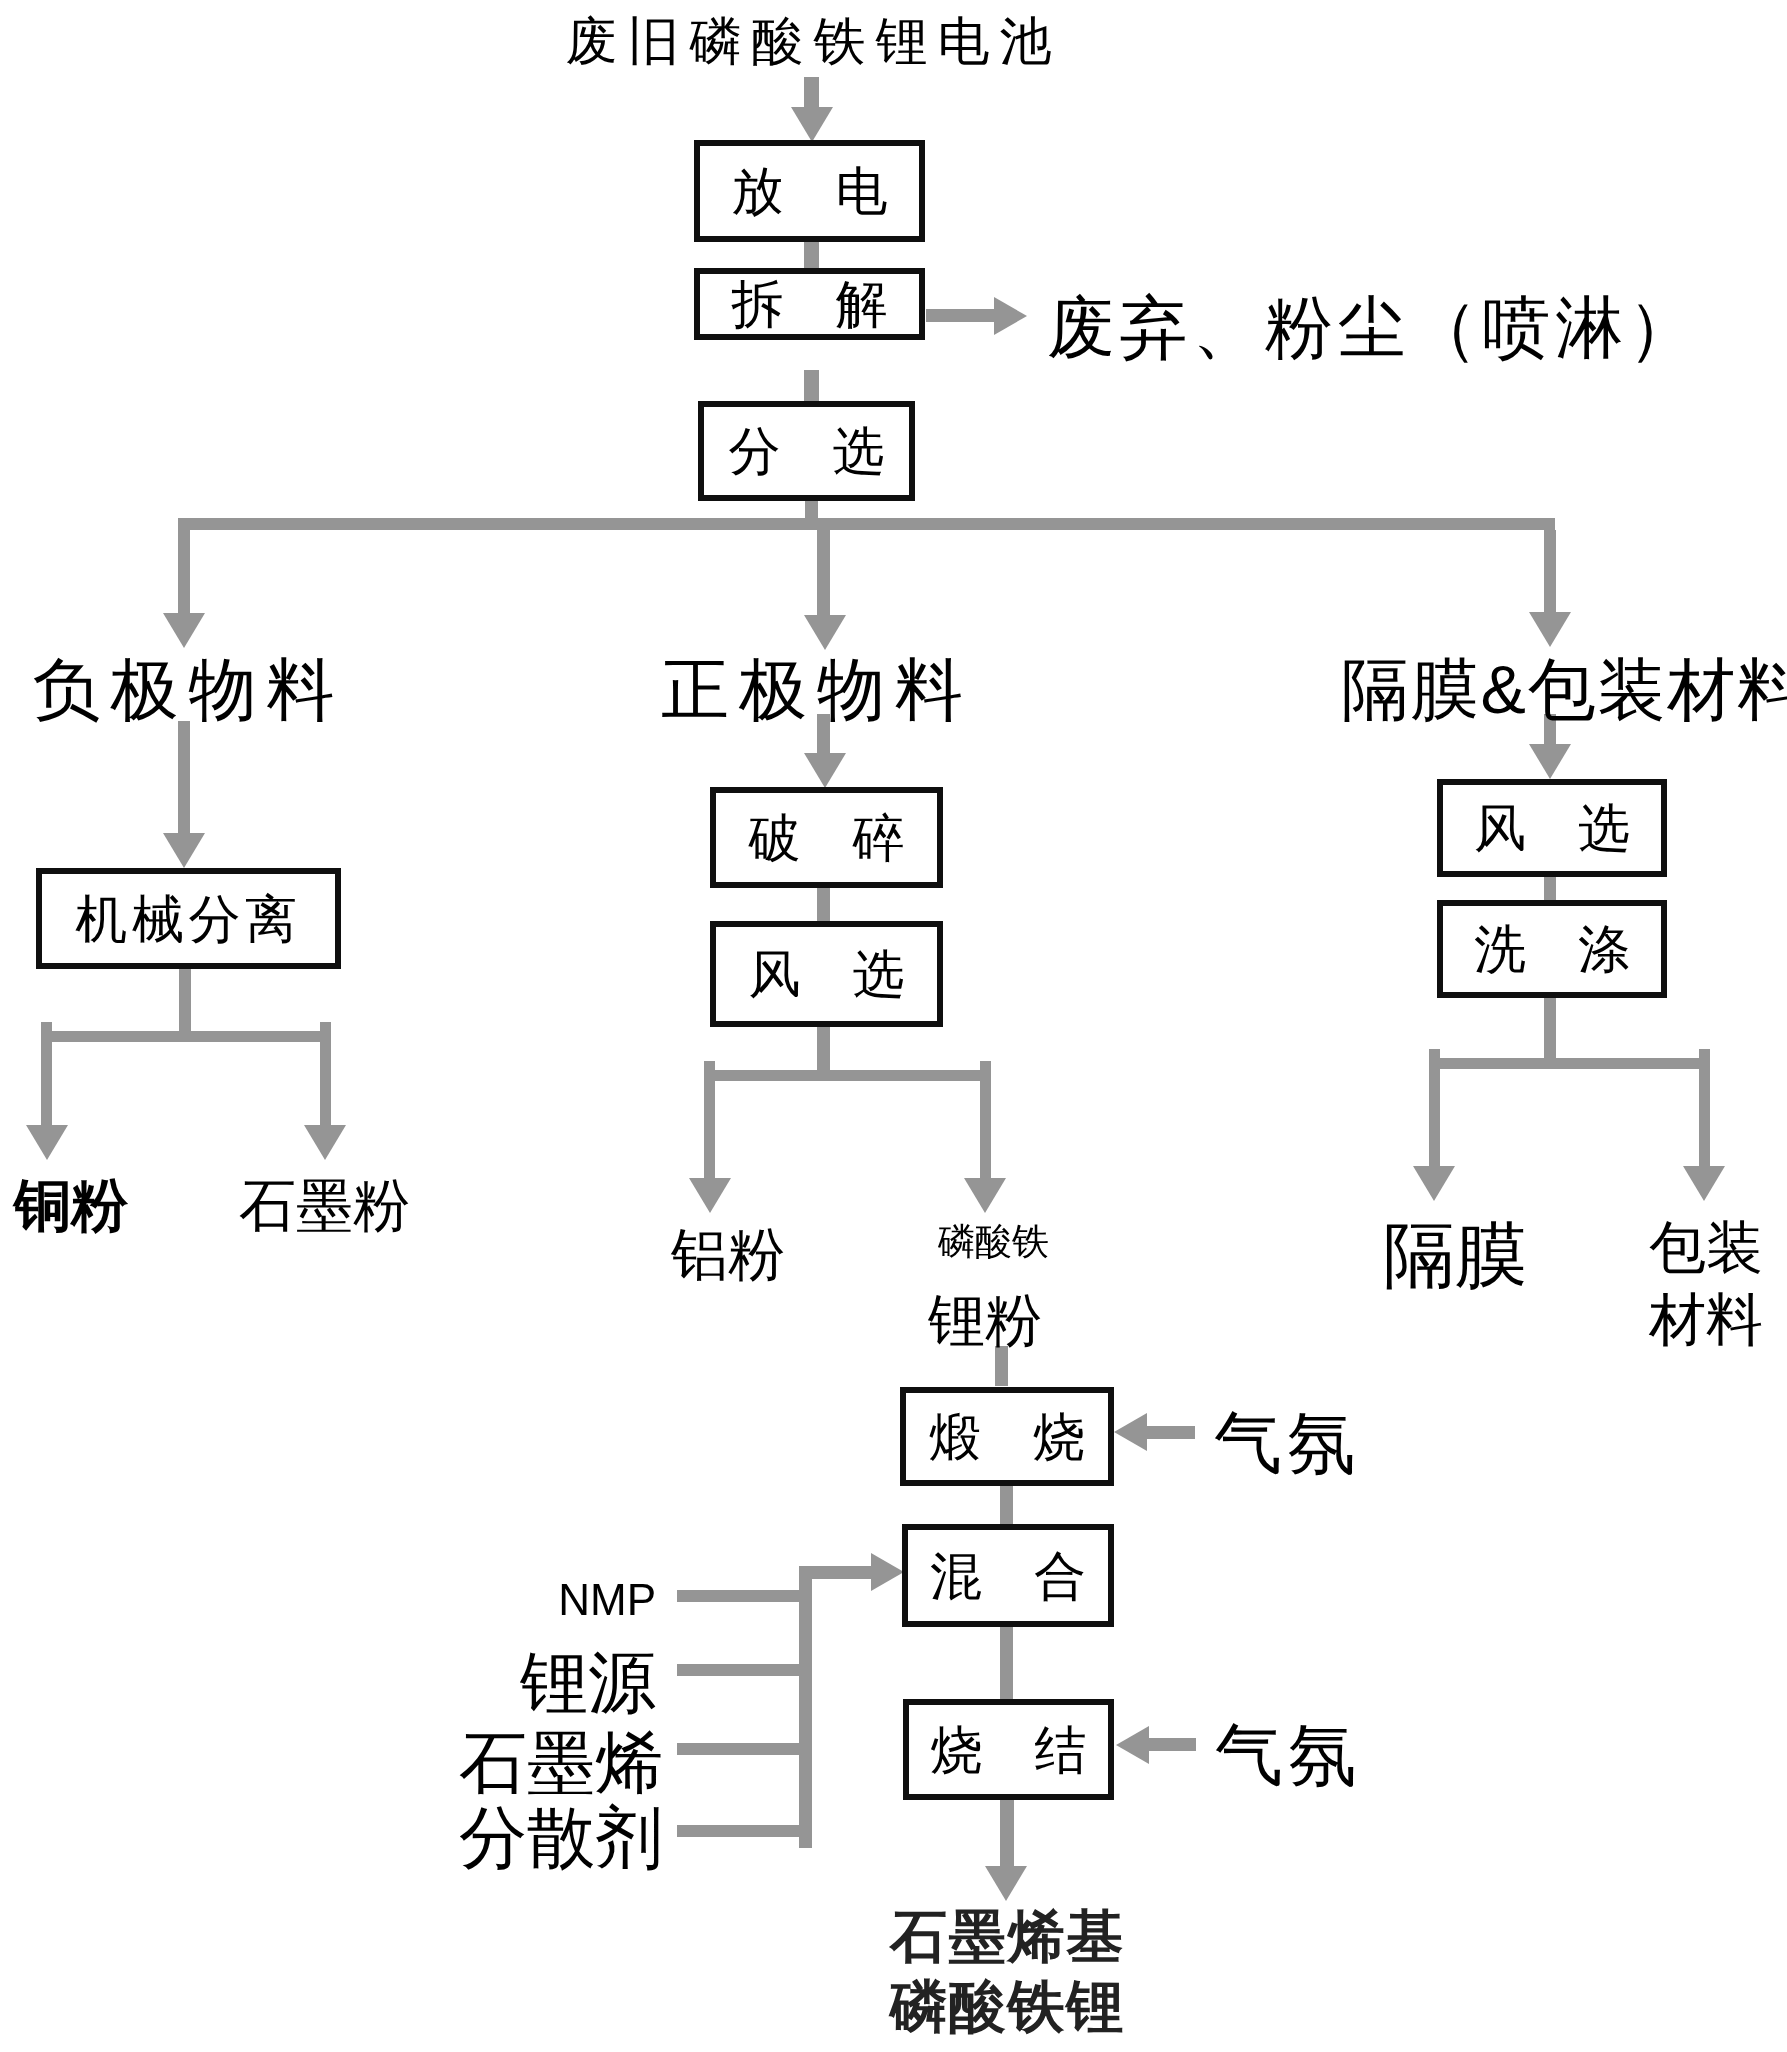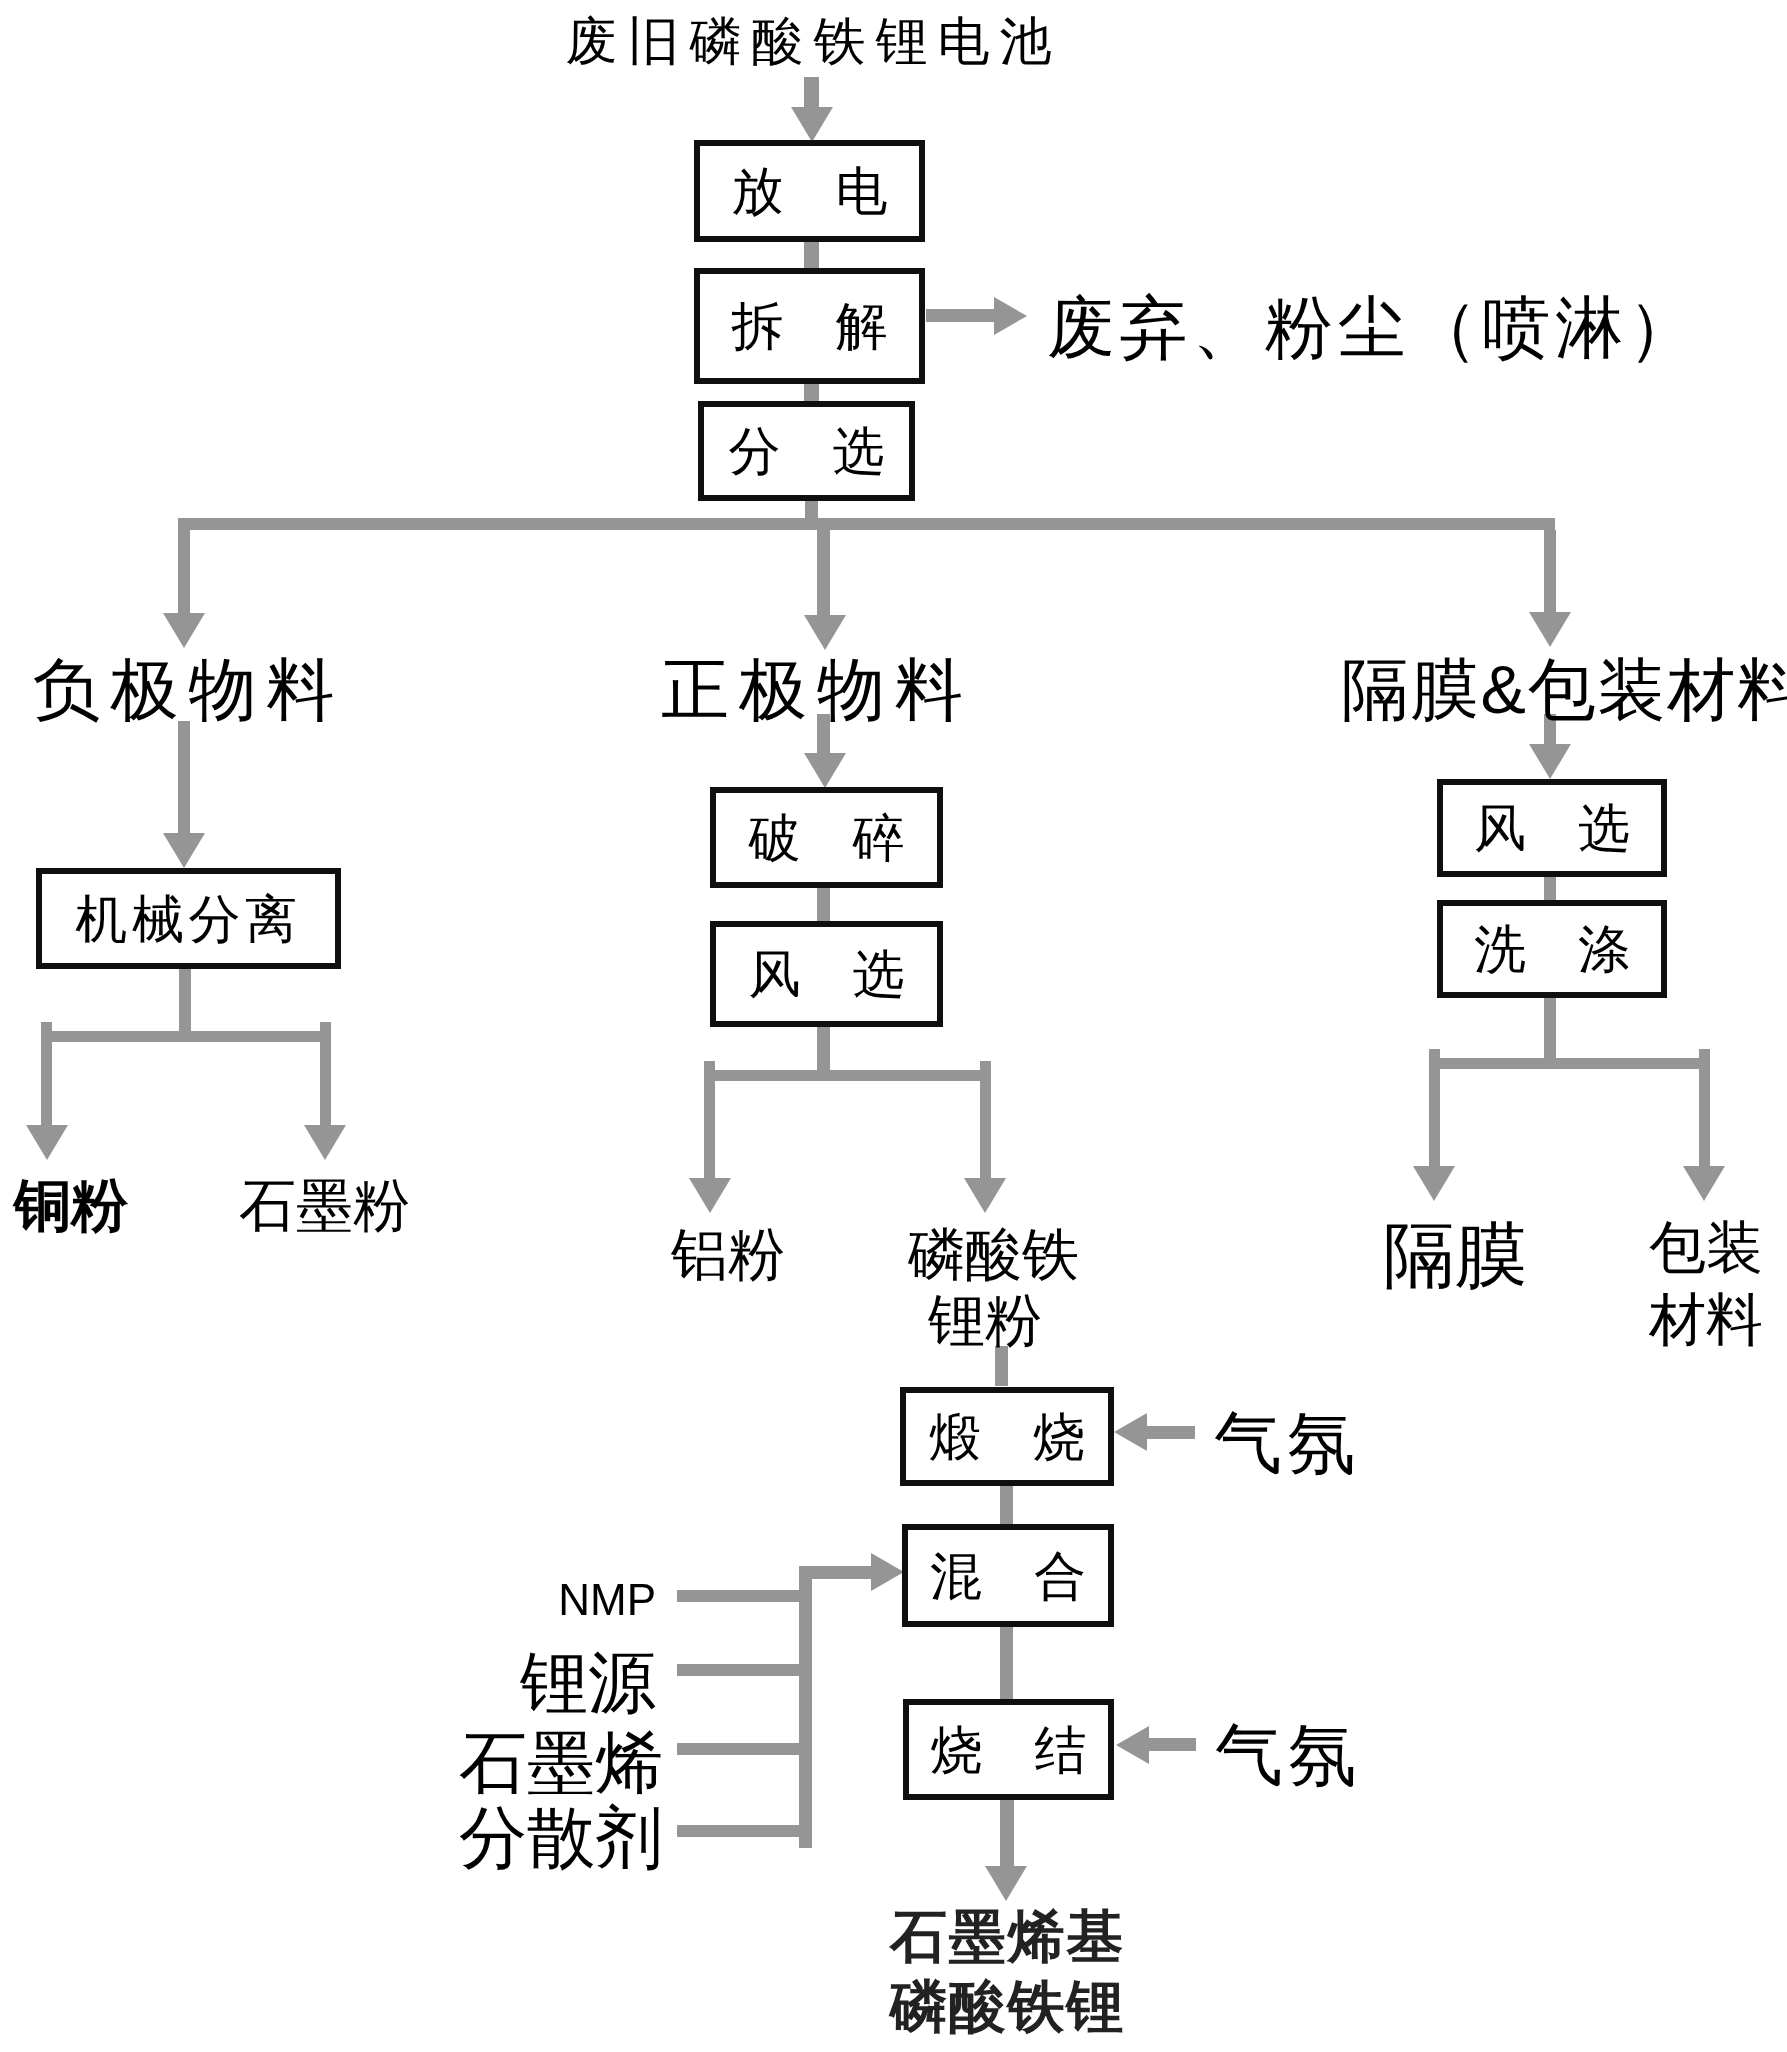--- a/index.html
+++ b/index.html
@@ -49,21 +49,21 @@
 
   <div class="ln" style="left:804px;top:77px;width:14.7px;height:31px;"></div>
   <div class="hd hd-down" style="left:791px;top:107px;"></div>
 
   <div class="box" style="left:694px;top:140px;width:231px;height:102px;text-align:right;">
     <span>放　电</span>
   </div>
 
   <div class="ln" style="left:804px;top:242px;width:14.7px;height:27px;"></div>
 
-  <div class="box" style="left:694px;top:268px;width:231px;height:116px;">
+  <div class="box" style="left:694px;top:268px;width:231px;height:72px;">
     <span>拆　解</span>
   </div>
 
   <div class="ln" style="left:926px;top:309px;width:68px;height:13px;"></div>
   <div class="hd hd-right" style="left:994px;top:297px;"></div>
   <div class="txt" style="left:1047px;top:288px;letter-spacing:4.6px;">废弃、粉尘（喷淋）</div>
 
   <div class="ln" style="left:804px;top:370px;width:14.7px;height:31px;"></div>
 
   <div class="box" style="left:698px;top:401px;width:217px;height:100px;">
@@ -119,21 +119,21 @@
 
   <div class="ln" style="left:817px;top:1027px;width:13px;height:43px;"></div>
   <div class="ln" style="left:704px;top:1070px;width:287px;height:11px;"></div>
 
   <div class="ln" style="left:704px;top:1061px;width:11px;height:119px;"></div>
   <div class="hd hd-down" style="left:689px;top:1178px;"></div>
   <div class="ln" style="left:980px;top:1061px;width:11px;height:119px;"></div>
   <div class="hd hd-down" style="left:964px;top:1178px;"></div>
 
   <div class="txt center" style="left:636px;top:1221px;width:184px;font-size:57px;">铝粉</div>
-  <div class="txt center" style="left:852px;top:1221px;width:283px;font-size:57px;">磷酸铁</div>
+  <div class="txt center" style="left:852px;top:1221px;width:283px;font-size:37px;">磷酸铁</div>
   <div class="txt center" style="left:852px;top:1287px;width:266px;font-size:57px;">锂粉</div>
 
   <div class="ln" style="left:1544px;top:714px;width:12px;height:31px;"></div>
   <div class="hd hd-down" style="left:1529px;top:744px;"></div>
 
   <div class="box" style="left:1437px;top:779px;width:230px;height:98px;">
     <span>风　选</span>
   </div>
 
   <div class="ln" style="left:1544px;top:877px;width:12px;height:23px;"></div>

